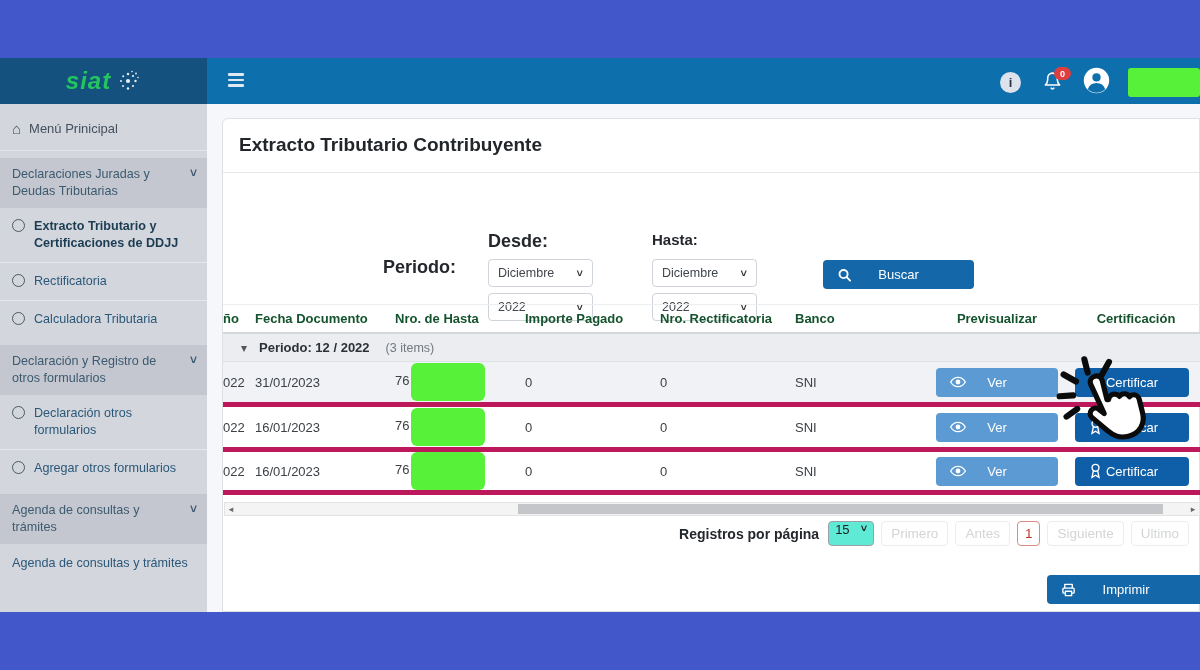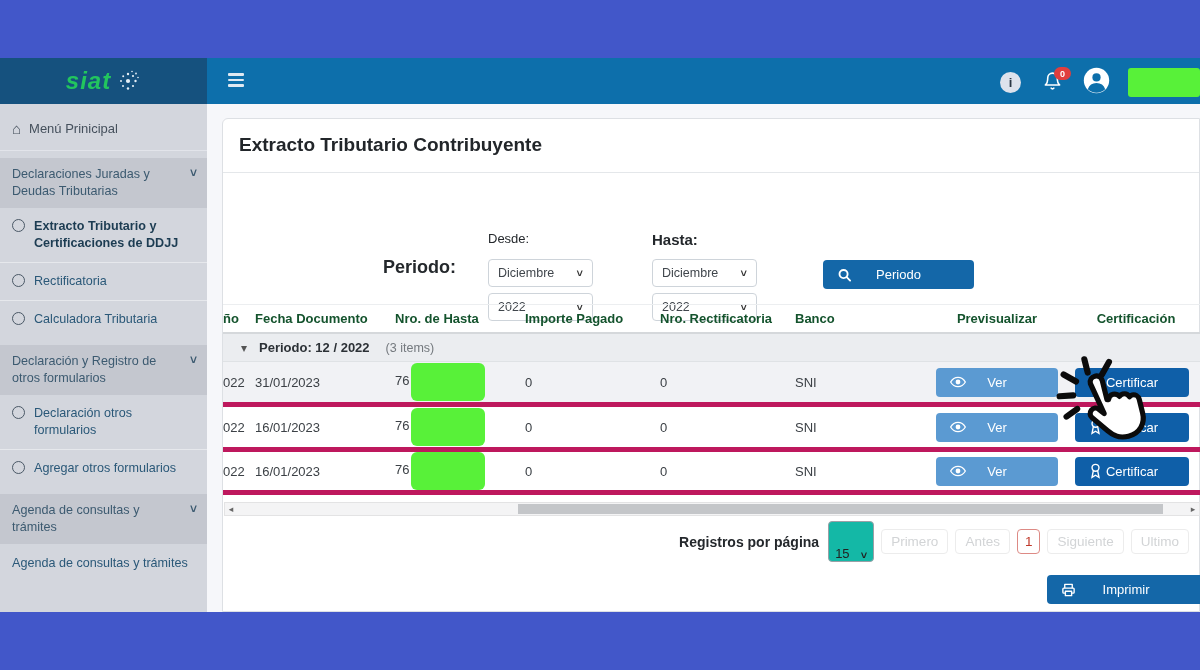--- a/index.html
+++ b/index.html
@@ -40,21 +40,21 @@
 
   
   .content { position:absolute; left:207px; top:46px; width:993px; height:508px; background:#f6f7fa; }
   .card { position:absolute; left:15px; top:14px; width:978px; height:494px; background:#fff;
           border:1px solid #dde0e4; border-top-left-radius:6px; }
   .card-title { position:absolute; left:0; top:0; right:0; height:54px; padding:15px 16px;
                 font-size:19px; font-weight:bold; color:#22262a; border-bottom:1px solid #e4e7ea; }
 
   .filters { position:absolute; left:0; top:54px; width:978px; height:130px; }
   .lbl-periodo { position:absolute; left:160px; top:84px; font-size:18px; font-weight:bold; color:#24282c; }
-  .lbl-desde { position:absolute; left:265px; top:58px; font-size:13px; font-weight:normal; color:#24282c; }
+  .lbl-desde { position:absolute; left:265px; top:58px; font-size:18px; font-weight:bold; color:#24282c; }
   .lbl-hasta { position:absolute; left:429px; top:58px; font-size:15px; font-weight:bold; color:#24282c; }
   .sel { position:absolute; width:105px; height:28px; border:1px solid #ced4da; border-radius:4px; background:#fff;
          font-size:12.5px; color:#40464c; display:flex; align-items:center; justify-content:space-between;
          padding:0 9px; cursor:pointer; }
   .sel .chev { font-weight:bold; font-size:11px; color:#333; }
   .sel.dm { left:265px; top:86px; } .sel.dy { left:265px; top:120px; }
   .sel.hm { left:429px; top:86px; } .sel.hy { left:429px; top:120px; }
   .btn-primary { background:#1467a8; color:#fff; border:none; border-radius:4px; position:relative;
                  display:flex; align-items:center; justify-content:center; font-size:13px; cursor:pointer; }
   .btn-buscar { position:absolute; left:600px; top:87px; width:151px; height:29px; }
@@ -82,22 +82,22 @@
              border:1px solid #e3e3e4; }
   .hs-arrow { position:absolute; top:0; width:12px; height:12px; font-size:9px; color:#666;
               display:flex; align-items:center; justify-content:center; cursor:pointer; }
   .hs-left { left:0; } .hs-right { right:0; }
   .hs-thumb { position:absolute; left:293px; top:1px; width:645px; height:10px; background:#c4c6c9; cursor:grab; }
 
   
   .pager { position:absolute; left:0; top:402px; width:966px; display:flex; justify-content:flex-end;
            align-items:center; gap:7px; font-size:13.5px; }
   .pager .plabel { font-weight:bold; font-size:14px; color:#24282c; margin-right:2px; }
-  .psel { width:46px; height:41px; border:1px solid #9aa0a6; border-radius:4px; display:flex; align-items:flex-end;
-          justify-content:space-between; padding:0 6px; font-size:13px; color:#222; cursor:pointer; background:#14b8a6; }
+  .psel { width:46px; height:25px; border:1px solid #9aa0a6; border-radius:4px; display:flex; align-items:flex-start;
+          justify-content:space-between; padding:0 6px; font-size:13px; color:#222; cursor:pointer; background:#5eead4; }
   .pbtn { border:1px solid #ececec; background:#fff; border-radius:4px; padding:4px 9px; font-size:13.5px;
           color:#d2d4d6; cursor:default; }
   .pbtn.current { color:#c0392b; border-color:#dd8a85; padding:4px 7px; cursor:pointer; }
 
   .btn-imprimir { position:absolute; left:824px; top:456px; width:158px; height:29px; }
 
   .cursor-overlay { position:absolute; left:1056px; top:348px; width:110px; height:110px; z-index:50; pointer-events:none; }
 </style>
 </head>
 <body>
@@ -218,21 +218,21 @@
             <span class="chev">˅</span>
           </div>
 
           <button class="btn-primary btn-buscar">
             <span class="btn-ico">
               <svg width="15" height="15" viewBox="0 0 24 24" fill="none" stroke="#fff" stroke-width="3" stroke-linecap="round">
                 <circle cx="10.5" cy="10.5" r="6.5"></circle>
                   <line x1="15.5" y1="15.5" x2="21" y2="21"></line>
               </svg>
             </span>
-            <span>Periodo</span>
+            <span>Buscar</span>
           </button>
         </div>
 
         <div class="tablezone">
           <div class="tgrid thead">
             <div>ño</div>
             <div>Fecha Documento</div>
             <div>Nro. de Hasta</div>
             <div>Importe Pagado</div>
             <div>Nro. Rectificatoria</div>

